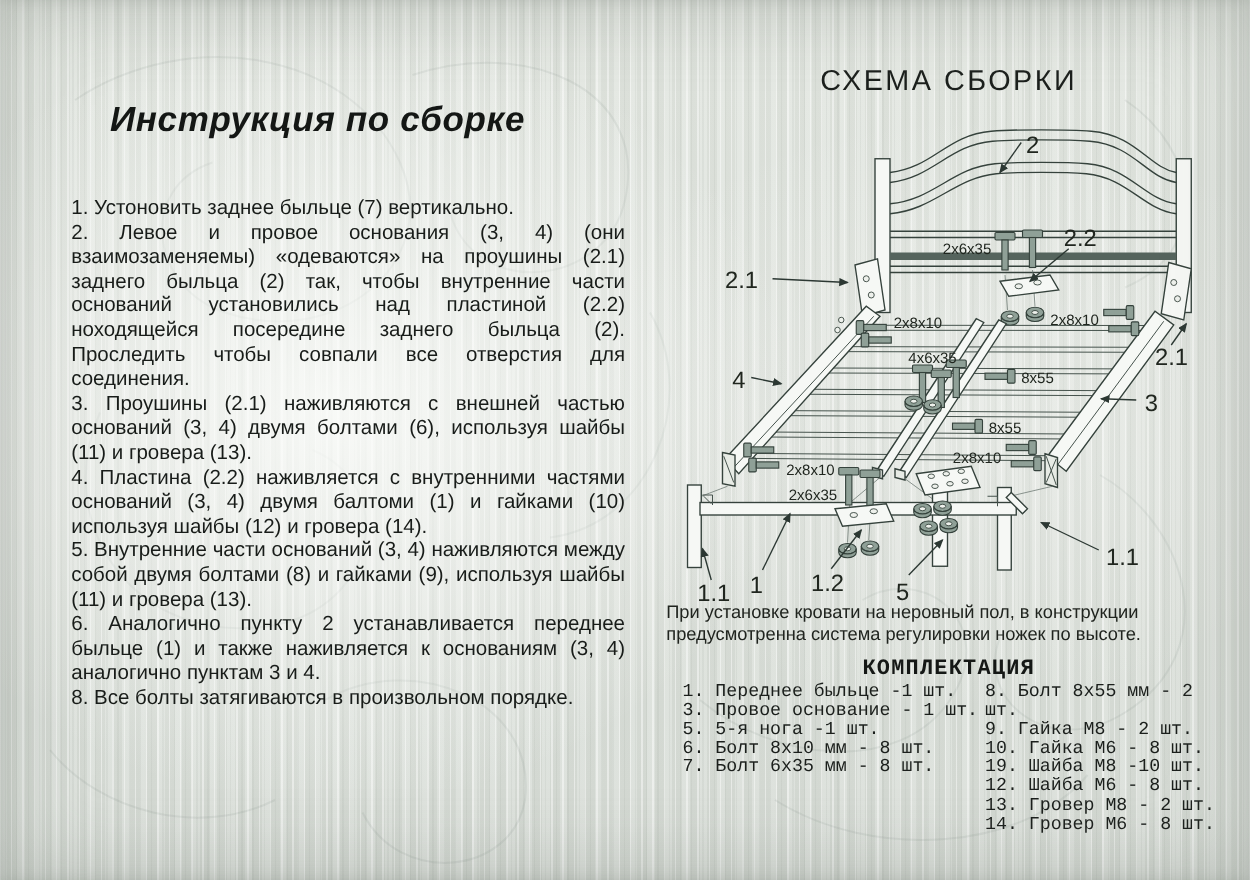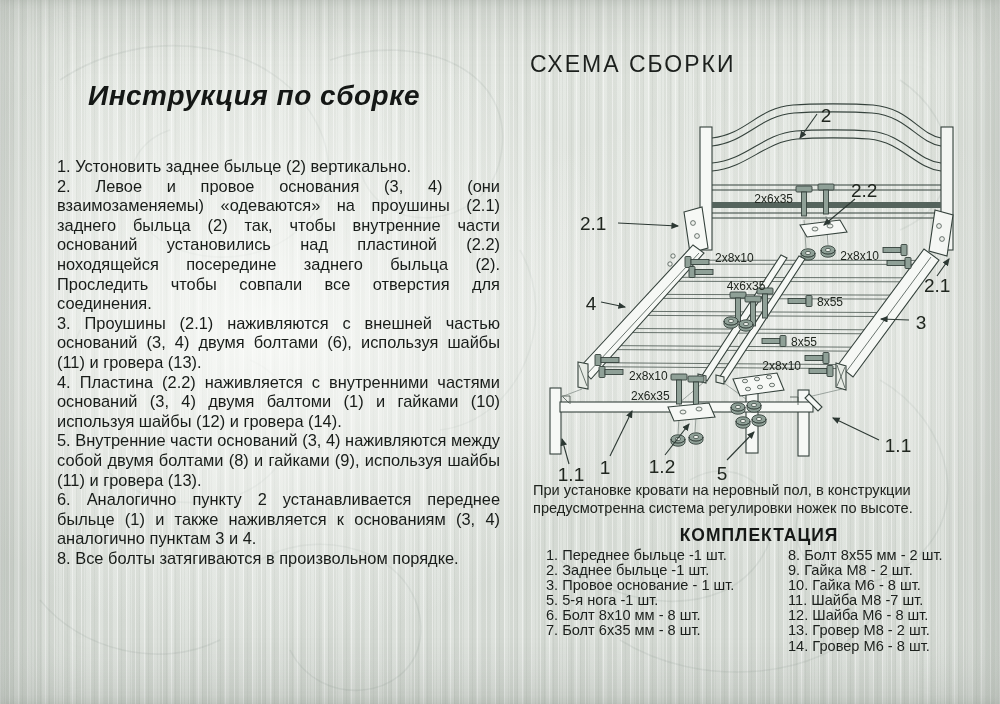--- a/index.html
+++ b/index.html
@@ -19,38 +19,38 @@
   .vignette{position:absolute;inset:0;pointer-events:none;
     box-shadow:inset 0 0 70px rgba(96,106,96,.33), inset 0 0 10px rgba(96,106,96,.18);}
   .wm{position:absolute;inset:0;pointer-events:none;}
 
   .ititle{position:absolute;left:88px;top:80px;font-size:28px;font-weight:bold;letter-spacing:.5px;color:#14171５;}
   .ititle{color:#141715;font-style:italic;}
   .steps{position:absolute;left:57px;top:157px;width:443px;font-size:16.4px;line-height:19.6px;
     text-align:justify;color:#181c19;}
   .steps p{margin:0;}
 
-  .dtitle{position:absolute;left:530px;top:51px;width:458px;text-align:left;
+  .dtitle{position:absolute;left:530px;top:51px;width:458px;text-align:center;
     font-size:23px;letter-spacing:2px;color:#1c201d;}
   .diag{position:absolute;left:525px;top:90px;width:470px;height:400px;}
   .diag text{font-family:"Liberation Sans",sans-serif;fill:#20261f;}
   .co{font-size:19px;}
   .hwl{font-size:12px;}
   .part{fill:#f6f8f5;stroke:#35423c;stroke-width:1.1;}
   .shade{fill:#e7ebe5;stroke:#35423c;stroke-width:1.1;}
   .ln{stroke:#35423c;stroke-width:1.1;fill:none;}
   .thin{stroke:#46534d;stroke-width:.8;fill:none;}
   .guide{stroke:#5d6b64;stroke-width:.55;fill:none;}
   .ar{stroke:#2c3833;stroke-width:1.1;fill:none;marker-end:url(#ah);}
   .hw{fill:#8fa097;stroke:#35423c;stroke-width:.9;}
   .hole{fill:#eef1ec;stroke:#35423c;stroke-width:.7;}
   .stripe{fill:#55645d;stroke:none;}
 
   .note{position:absolute;left:533px;top:482px;width:452px;font-size:14.6px;line-height:17.5px;color:#20241f;}
-  .parts{position:absolute;left:530px;top:525px;width:458px;}
+  .parts{position:absolute;left:530px;top:525px;width:458px;font-family:Liberation Mono, monospace;}
   .ptitle{text-align:center;font-weight:bold;font-size:17.5px;letter-spacing:1px;color:#15181６;}
   .ptitle{color:#151816;}
   .plists{position:relative;height:115px;margin-top:2px;font-size:14.6px;line-height:15.1px;color:#1b1f1c;}
   .pl{position:absolute;left:16px;top:0;}
   .pr{position:absolute;left:258px;top:0;}
 </style>
 </head>
 <body>
 
 <div class="page">
@@ -67,21 +67,21 @@
       <path d="M900,80 C960,120 970,200 900,230"></path>
       <path d="M620,640 C700,690 820,680 870,620"></path>
       <path d="M40,600 C80,650 160,670 220,640"></path>
     </g>
   </svg>
 
   <div class="glow"></div>
 
   <div class="ititle">Инструкция по сборке</div>
   <div class="steps">
-    <p>1.  Устоновить заднее быльце (2) вертикально.</p>
+    <p>1.  Устоновить заднее быльце (7) вертикально.</p>
     <p>2. Левое и провое основания (3, 4) (они взаимозаменяемы) «одеваются» на проушины (2.1) заднего быльца (2) так, чтобы внутренние части оснований установились над пластиной (2.2) ноходящейся посередине заднего быльца (2). Проследить чтобы совпали все отверстия для соединения.</p>
     <p>3. Проушины (2.1) наживляются с внешней частью оснований (3, 4) двумя болтами (6), используя шайбы (11) и гровера (13).</p>
     <p>4. Пластина (2.2) наживляется с внутренними частями оснований (3, 4) двумя балтоми (1) и гайками (10) используя шайбы (12) и гровера (14).</p>
     <p>5. Внутренние части оснований (3, 4) наживляются между собой двумя болтами (8) и гайками (9), используя шайбы (11) и гровера (13).</p>
     <p>6. Аналогично пункту 2 устанавливается переднее быльце (1) и также наживляется к основаниям (3, 4) аналогично пунктам 3 и 4.</p>
     <p>8. Все болты затягиваются в произвольном порядке.</p>
   </div>
 
   <div class="dtitle">СХЕМА СБОРКИ</div>
 
@@ -266,31 +266,30 @@
     </g>
   </svg>
 
   <div class="note">При установке кровати на неровный пол, в конструкции предусмотренна система регулировки ножек по высоте.</div>
 
   <div class="parts">
     <div class="ptitle">КОМПЛЕКТАЦИЯ</div>
     <div class="plists">
       <div class="pl">
         <div>1. Переднее быльце -1 шт.</div>
-        <div>2. Заднее быльце -1 шт.</div>
         <div>3. Провое основание - 1 шт.</div>
         <div>5. 5-я нога -1 шт.</div>
         <div>6. Болт 8х10 мм - 8 шт.</div>
         <div>7. Болт 6х35 мм - 8 шт.</div>
       </div>
       <div class="pr">
         <div>8. Болт 8х55 мм - 2 шт.</div>
         <div>9. Гайка М8 - 2 шт.</div>
         <div>10. Гайка М6 - 8 шт.</div>
-        <div>11. Шайба М8 -7 шт.</div>
+        <div>19. Шайба М8 -10 шт.</div>
         <div>12. Шайба М6 - 8 шт.</div>
         <div>13. Гровер М8 - 2 шт.</div>
         <div>14. Гровер М6 - 8 шт.</div>
       </div>
     </div>
   </div>
 
   <div class="vignette"></div>
 </div>
 

